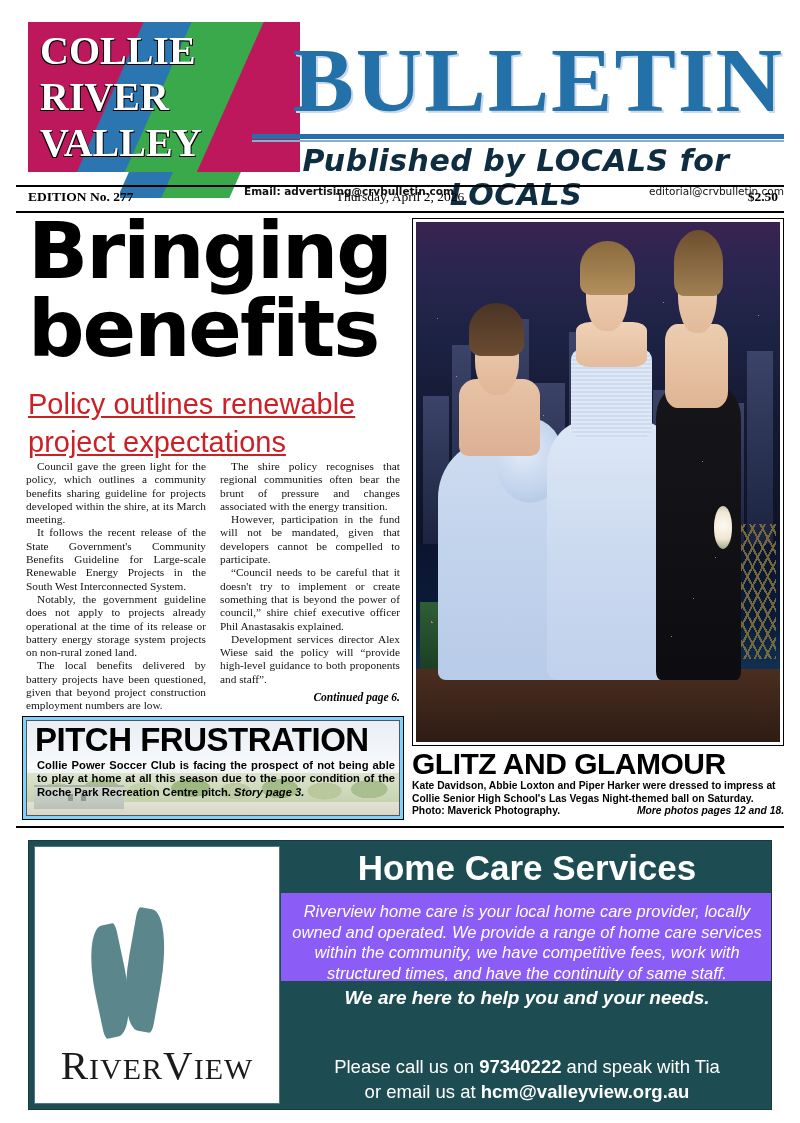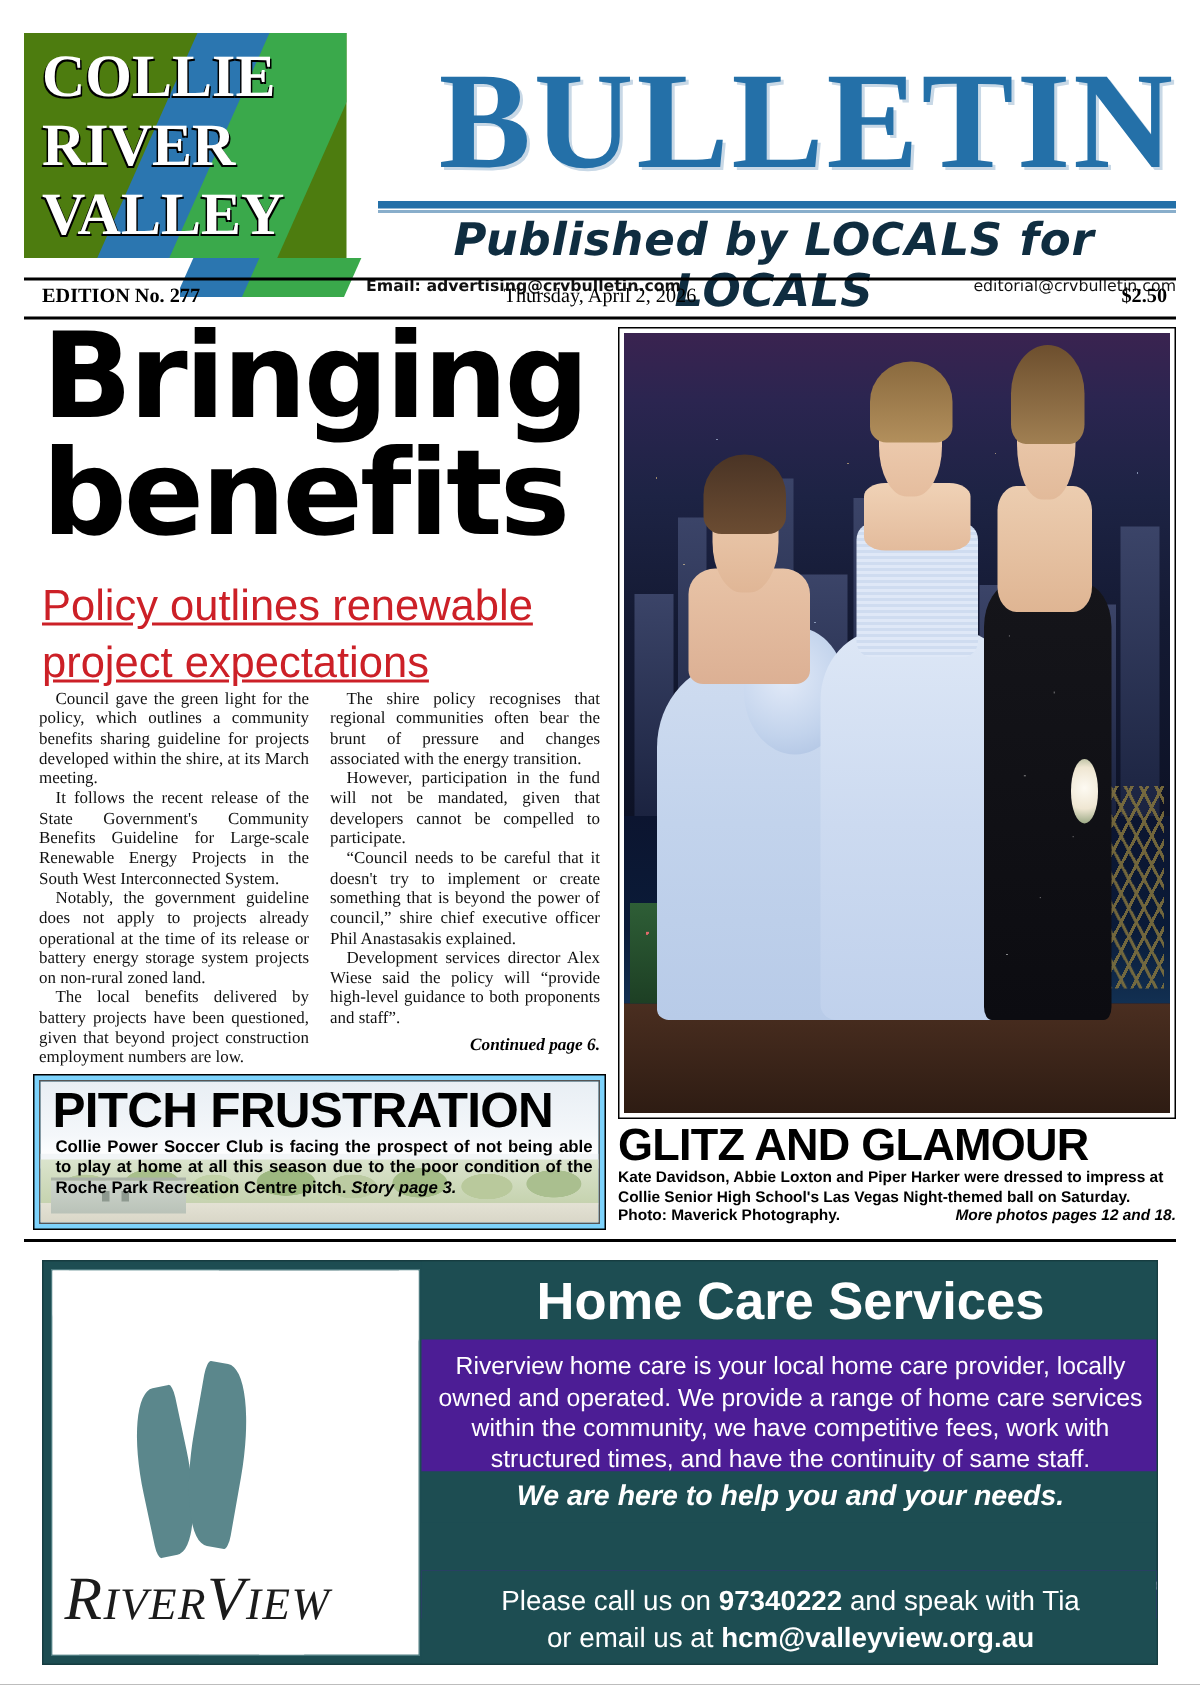--- a/index.html
+++ b/index.html
@@ -5,21 +5,21 @@
   html,body{margin:0;padding:0;background:#8a8a8a;}
   body{font-family:"Liberation Serif",serif;}
   .page{
     position:relative;width:800px;height:1123px;background:#ffffff;
     margin:0 auto;overflow:hidden;
   }
 
   
   .masthead{position:absolute;left:16px;top:22px;width:768px;height:158px;}
   .logo-block{
-    position:absolute;left:0;top:0;width:215px;height:150px;background:#4d7c0f;
+    position:absolute;left:12px;top:0;width:272px;height:150px;background:#be185d;
     overflow:hidden;
   }
   .stripe-blue{
     position:absolute;left:80px;top:-40px;width:60px;height:240px;
     background:#2b76b0;transform:skewX(-24deg);
   }
   .stripe-green{
     position:absolute;left:128px;top:-40px;width:72px;height:240px;
     background:#3aa94b;transform:skewX(-24deg);
   }
@@ -289,30 +289,30 @@
   }
   .leafL{
     position:absolute;left:58px;top:78px;width:34px;height:112px;
     background:#5b878c;border-radius:60% 8% 60% 8%;transform:rotate(-12deg);
   }
   .leafR{
     position:absolute;left:92px;top:62px;width:36px;height:122px;
     background:#5b878c;border-radius:8% 60% 8% 60%;transform:rotate(10deg);
   }
   .rv-word{
-    position:absolute;left:8px;top:196px;width:228px;
+    position:absolute;left:8px;top:196px;width:228px;text-align:center;
     font-family:"Liberation Serif",serif;font-size:41px;line-height:44px;
-    color:#1b1b1b;letter-spacing:1px;font-weight:normal;font-style:italic;
+    color:#1b1b1b;letter-spacing:1px;font-weight:normal;
   }
   .rv-word span{font-size:30px;}
 
   .ad-body{position:absolute;left:252px;top:0;width:492px;height:268px;}
   .band{position:absolute;left:0;width:100%;box-sizing:border-box;}
   .band.dark{background:#1d4d52;}
-  .band.light{background:#4c1d95;}
+  .band.light{background:#8b5cf6;font-style:italic;}
   .ad-h1{
     top:0;height:52px;padding-top:6px;text-align:center;
     font-family:"Liberation Sans",sans-serif;font-weight:bold;font-size:35px;
     line-height:42px;color:#fff;
   }
   .ad-p1{
     top:52px;height:88px;padding:8px 8px 0 8px;text-align:center;
     font-family:"Liberation Sans",sans-serif;font-size:16.5px;line-height:20.5px;color:#fff;
   }
   .ad-p2{

